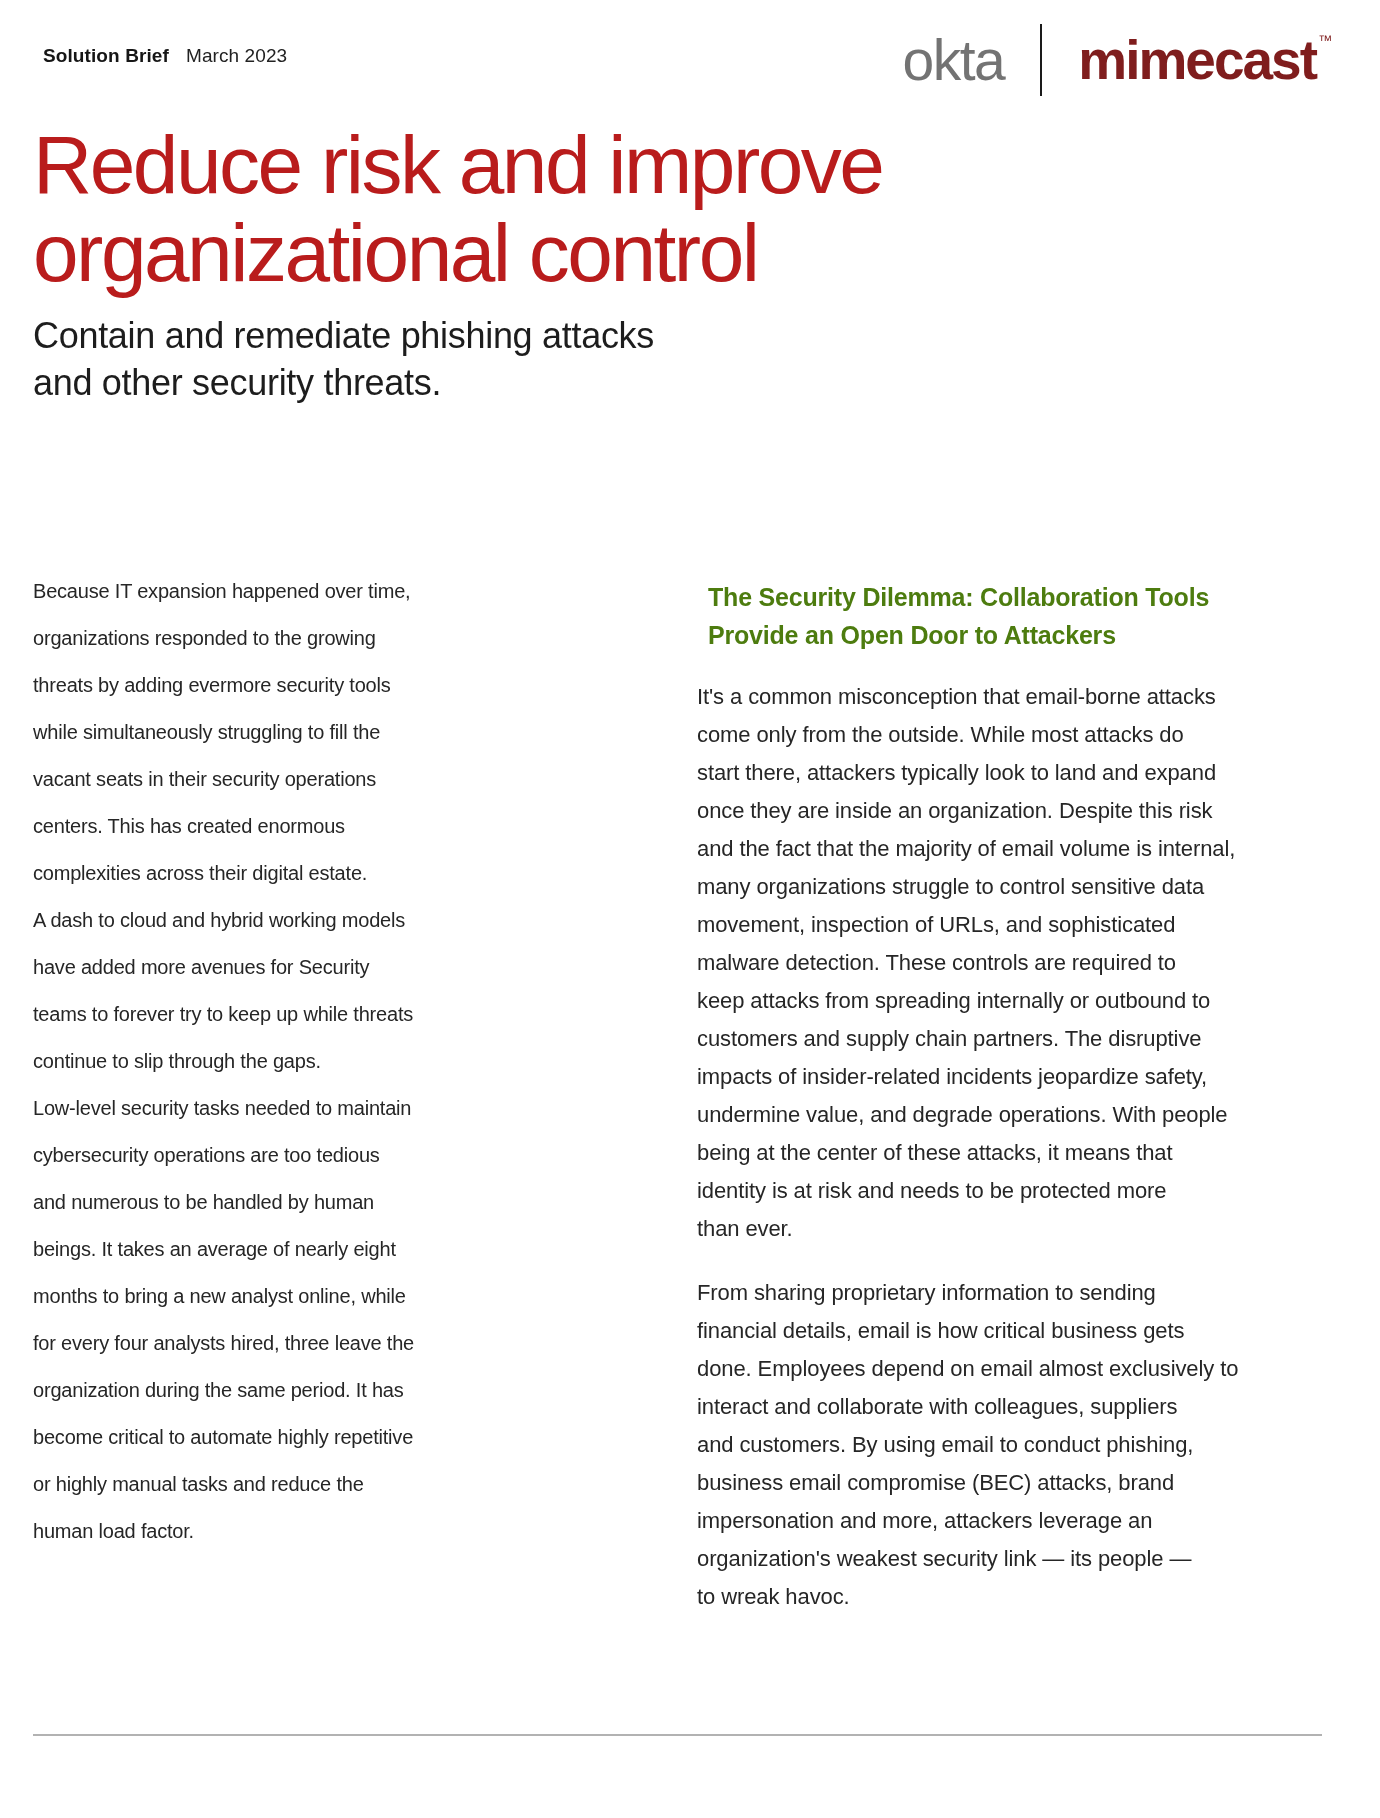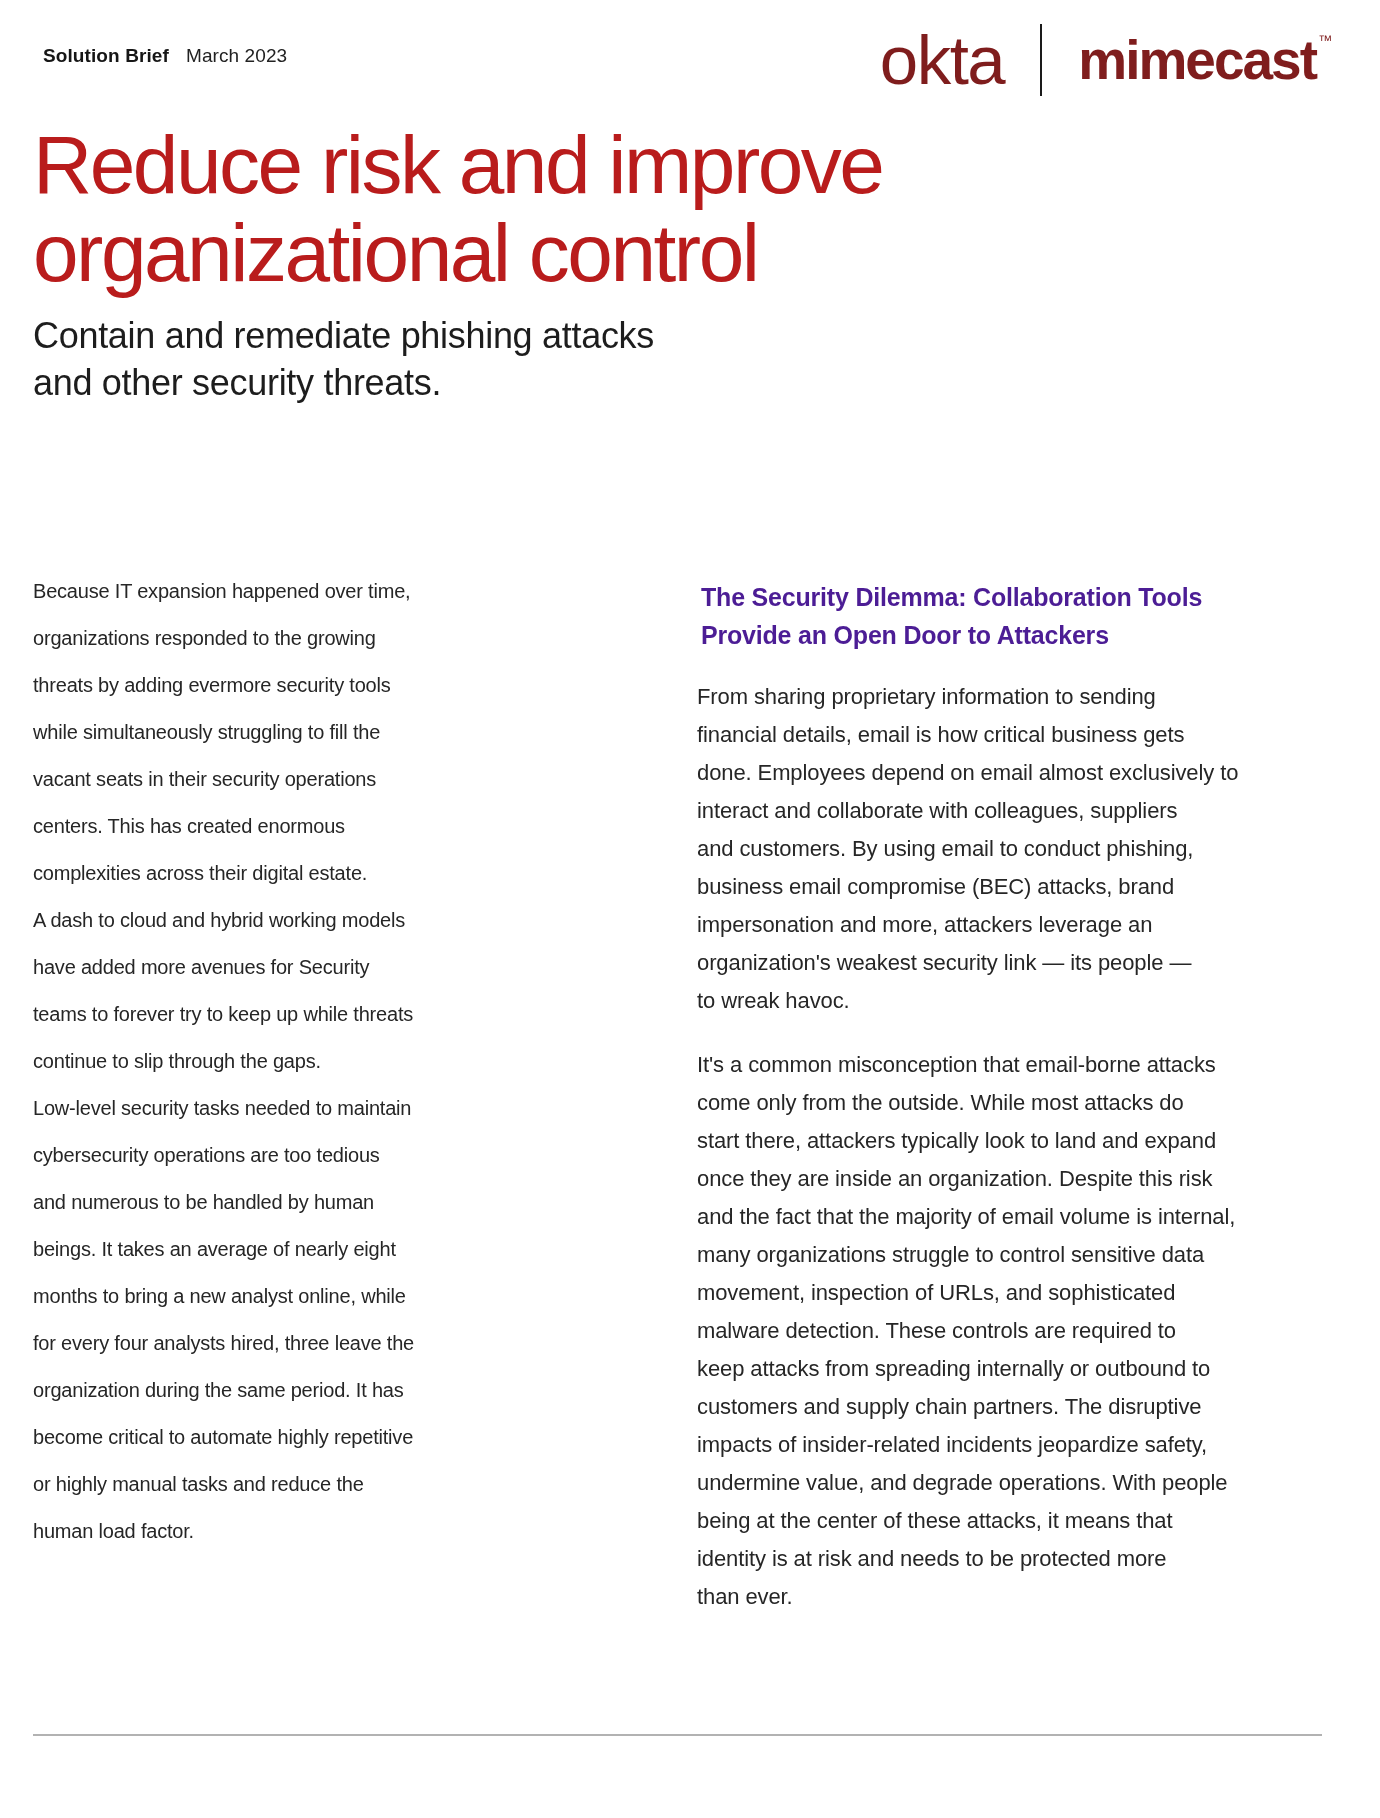--- a/index.html
+++ b/index.html
@@ -29,24 +29,24 @@
 
   .logo-group {
     position: absolute;
     top: 24px;
     right: 50px;
     height: 72px;
     display: flex;
     align-items: center;
   }
   .okta-logo {
-    font-size: 69px;
+    font-size: 57px;
     font-weight: 500;
     letter-spacing: -1.5px;
-    color: #7f1d1d;
+    color: #737373;
     line-height: 1;
   }
   .logo-divider {
     width: 2px;
     height: 72px;
     background: #1a1a1a;
     margin: 0 36px;
   }
   .mimecast-logo {
     font-size: 55px;
@@ -104,23 +104,23 @@
   .right-column {
     position: absolute;
     top: 578px;
     left: 697px;
   }
   .section-heading {
     font-size: 25px;
     line-height: 38px;
     font-weight: 700;
     letter-spacing: -0.2px;
-    color: #4c1d95;
-    white-space: pre;
-    margin: 0 0 24px 4px;
+    color: #4d7c0f;
+    white-space: pre;
+    margin: 0 0 24px 11px;
   }
   .section-paragraph {
     font-size: 22px;
     line-height: 38px;
     font-weight: 400;
     letter-spacing: -0.1px;
     color: #262626;
     white-space: pre;
     margin: 0 0 26px 0;
   }
@@ -174,41 +174,41 @@
 months to bring a new analyst online, while
 for every four analysts hired, three leave the
 organization during the same period. It has
 become critical to automate highly repetitive
 or highly manual tasks and reduce the
 human load factor.</p>
 
   <div class="right-column">
     <h3 class="section-heading">The Security Dilemma: Collaboration Tools
 Provide an Open Door to Attackers</h3>
-    <p class="section-paragraph">From sharing proprietary information to sending
-financial details, email is how critical business gets
-done. Employees depend on email almost exclusively to
-interact and collaborate with colleagues, suppliers
-and customers. By using email to conduct phishing,
-business email compromise (BEC) attacks, brand
-impersonation and more, attackers leverage an
-organization's weakest security link — its people —
-to wreak havoc.</p>
     <p class="section-paragraph">It's a common misconception that email-borne attacks
 come only from the outside. While most attacks do
 start there, attackers typically look to land and expand
 once they are inside an organization. Despite this risk
 and the fact that the majority of email volume is internal,
 many organizations struggle to control sensitive data
 movement, inspection of URLs, and sophisticated
 malware detection. These controls are required to
 keep attacks from spreading internally or outbound to
 customers and supply chain partners. The disruptive
 impacts of insider-related incidents jeopardize safety,
 undermine value, and degrade operations. With people
 being at the center of these attacks, it means that
 identity is at risk and needs to be protected more
 than ever.</p>
+    <p class="section-paragraph">From sharing proprietary information to sending
+financial details, email is how critical business gets
+done. Employees depend on email almost exclusively to
+interact and collaborate with colleagues, suppliers
+and customers. By using email to conduct phishing,
+business email compromise (BEC) attacks, brand
+impersonation and more, attackers leverage an
+organization's weakest security link — its people —
+to wreak havoc.</p>
   </div>
 
   <div class="footer-divider"></div>
 
 </div>
 
 </body></html>

